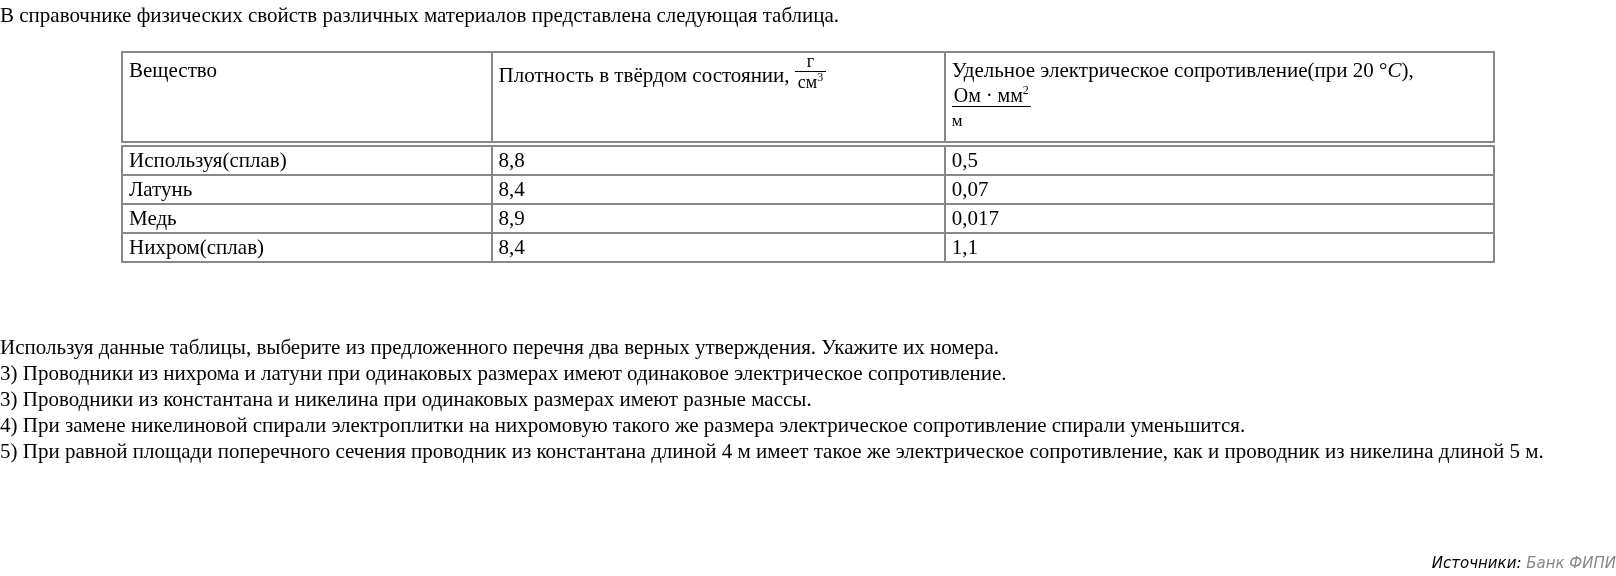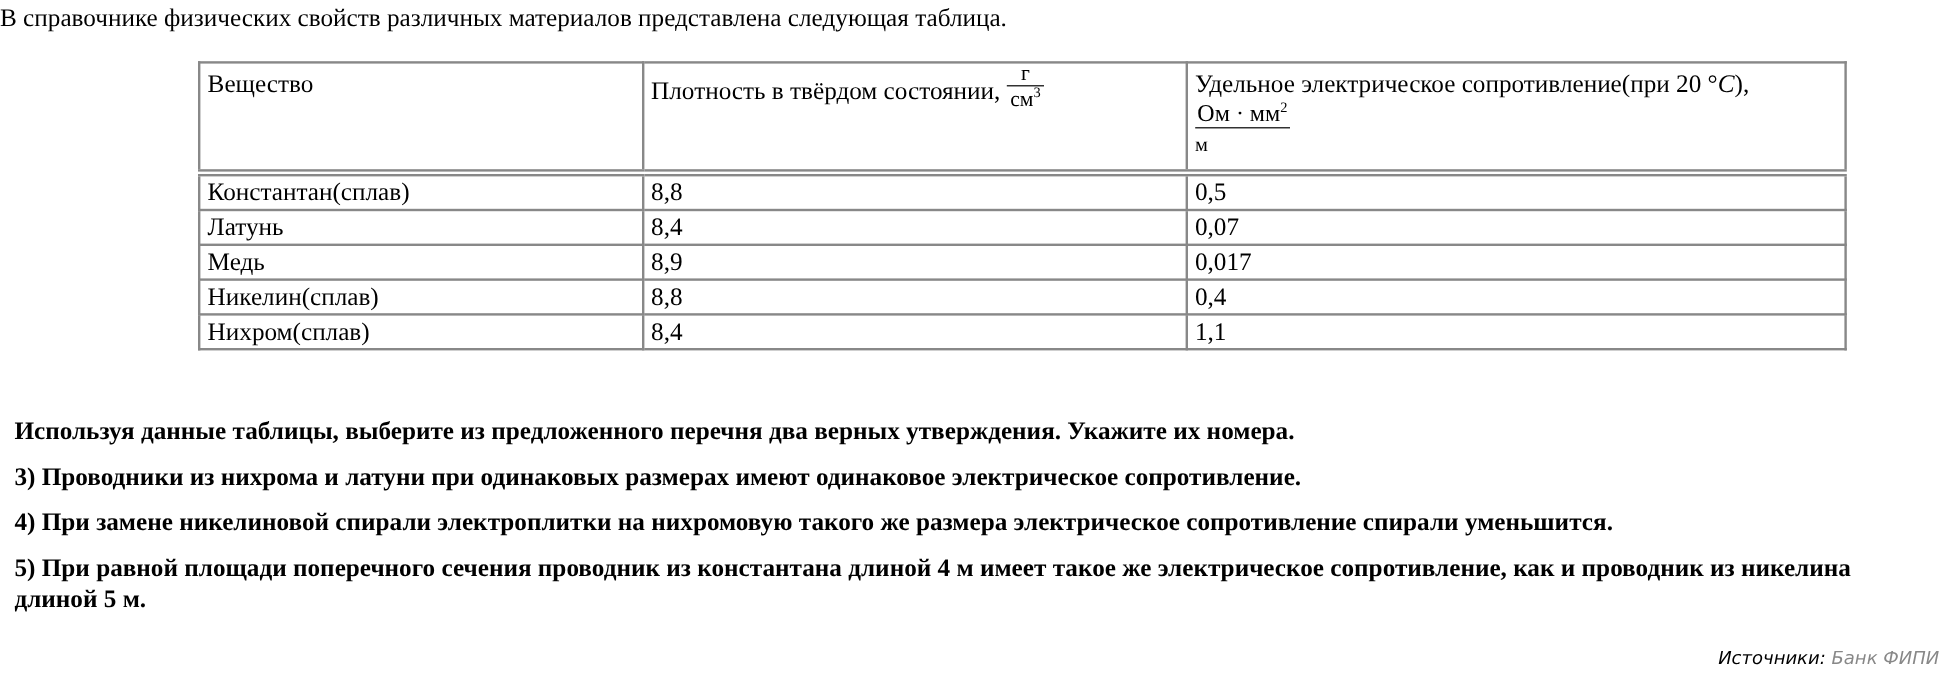--- a/index.html
+++ b/index.html
@@ -23,21 +23,20 @@
       line-height: 26px;
       white-space: nowrap;
     }
     table.props {
       position: absolute;
       left: 121px;
       top: 51px;
       width: 1374px;
       border-collapse: collapse;
       border: 2px solid #888888;
-      margin-left: 44px;
     }
     table.props th, table.props td {
       border: 2px solid #888888;
       text-align: left;
       vertical-align: top;
       font-weight: normal;
       padding: 0 6px;
       line-height: 27px;
     }
     table.props th {
@@ -91,27 +90,26 @@
     .ital { font-style: italic; }
 
     .question {
       position: absolute;
       left: 0;
       top: 334px;
       width: 1560px;
       line-height: 26px;
     }
     .question p {
-      margin: 12px;
-      font-weight: bold;
+      margin: 0;
     }
     .sources {
       position: absolute;
       right: 0;
-      top: 537px;
+      top: 552px;
       font-family: "DejaVu Sans", "Liberation Sans", sans-serif;
       font-style: italic;
       font-size: 15px;
       line-height: 22px;
       white-space: nowrap;
     }
     .sources .src-link {
       color: #888888;
       text-decoration: none;
     }
@@ -144,50 +142,46 @@
         <span>°</span><span class="ital">C</span><span>),</span><br>
         <span class="frac-block">
           <span class="num"><span>Ом · мм</span><sup>2</sup></span>
           <span class="den">м</span>
         </span>
       </th>
     </tr>
   </thead>
   <tbody>
     <tr>
-      <td>Константан(сплав)</td>
+      <td>Используя(сплав)</td>
       <td>8,8</td>
       <td>0,5</td>
     </tr>
     <tr>
       <td>Латунь</td>
       <td>8,4</td>
       <td>0,07</td>
     </tr>
     <tr>
       <td>Медь</td>
       <td>8,9</td>
       <td>0,017</td>
     </tr>
     <tr>
-      <td>Никелин(сплав)</td>
-      <td>8,8</td>
-      <td>0,4</td>
-    </tr>
-    <tr>
       <td>Нихром(сплав)</td>
       <td>8,4</td>
       <td>1,1</td>
     </tr>
   </tbody>
 </table>
 
 <div class="question">
   <p>Используя данные таблицы, выберите из предложенного перечня два верных утверждения. Укажите их номера.</p>
   <p>3) Проводники из нихрома и латуни при одинаковых размерах имеют одинаковое электрическое сопротивление.</p>
+  <p>3) Проводники из константана и никелина при одинаковых размерах имеют разные массы.</p>
   <p>4) При замене никелиновой спирали электроплитки на нихромовую такого же размера электрическое сопротивление спирали уменьшится.</p>
   <p>5) При равной площади поперечного сечения проводник из константана длиной 4 м имеет такое же электрическое сопротивление, как и проводник из никелина длиной 5 м.</p>
 </div>
 
 <div class="sources">
   <span>Источники:</span>
   <a class="src-link">Банк ФИПИ</a>
 </div>
 
 </body></html>

